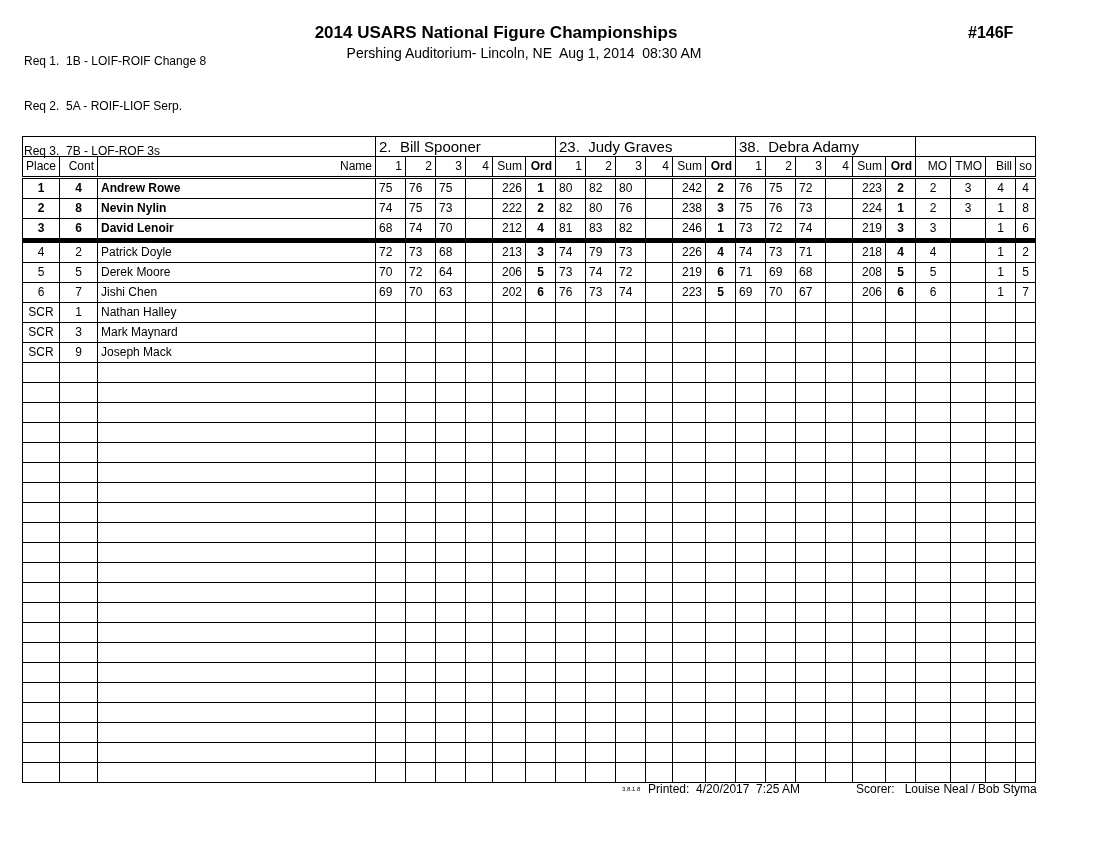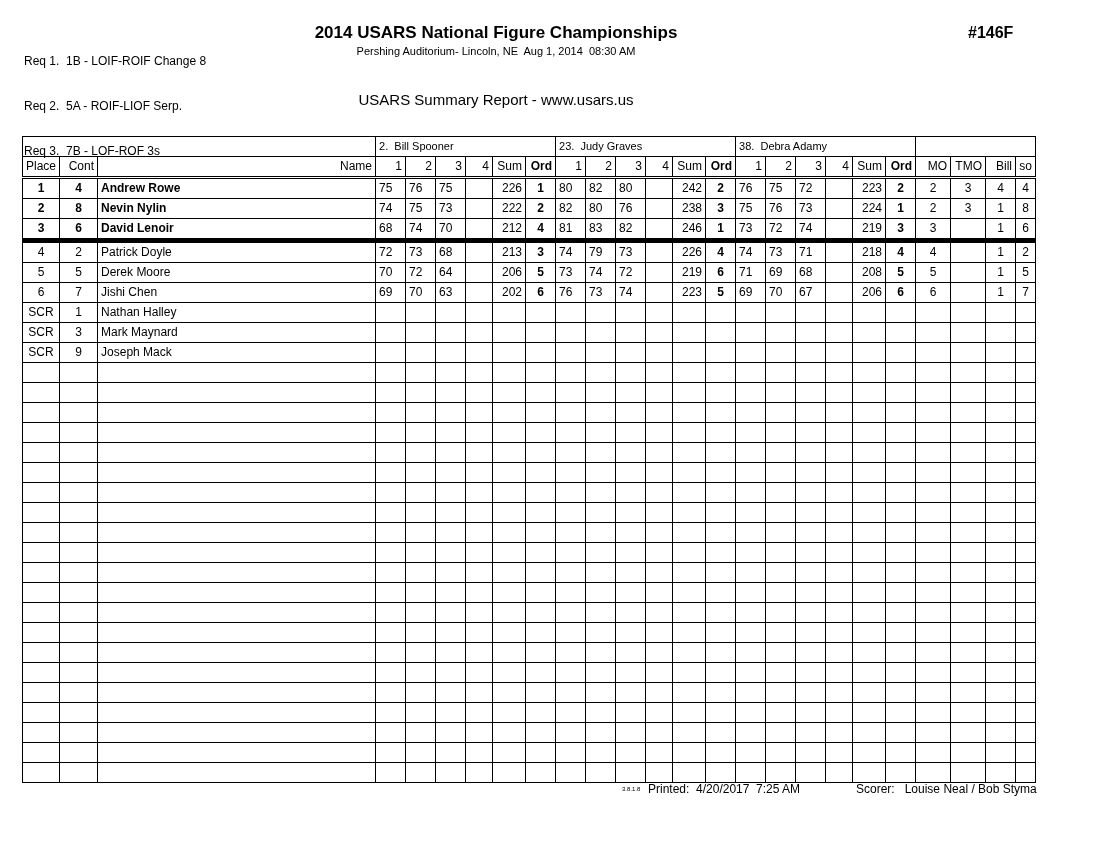--- a/index.html
+++ b/index.html
@@ -3,30 +3,30 @@
 <meta charset="utf-8">
 <style>
   html,body { margin:0; padding:0; background:#fff; }
   body { width:1100px; height:850px; font-family:"Liberation Sans", sans-serif; color:#000; }
   .page { position:relative; width:1100px; height:850px; background:#fff; overflow:hidden; }
 
   
   .reqs { position:absolute; left:24px; top:24px; font-size:12px; line-height:15px; white-space:pre; }
   .hline { position:absolute; left:0; width:992px; text-align:center; white-space:pre; }
   .title    { top:23px; font-size:17px; font-weight:bold; }
-  .venue    { top:45px; font-size:11px; }
+  .venue    { top:45px; font-size:14px;padding-left:28px; }
   .event    { top:64px; font-size:19px; font-weight:bold; letter-spacing:1px; }
   .subtitle { top:91px; font-size:15px; }
   .evtnum { position:absolute; left:968px; top:24px; font-size:16px; font-weight:bold; }
 
   
   table.results { position:absolute; left:22px; top:136px; border-collapse:collapse; table-layout:fixed; font-size:12px; }
   table.results td { border:1px solid #000; height:19px; line-height:19px; padding:0 3px; overflow:hidden; white-space:pre; }
   td.nob { border:none; background:transparent; }
-  td.judgebox { font-size:11px; text-align:left; padding-left:5px; height:21px; line-height:21px; }
+  td.judgebox { font-size:15px; text-align:left; padding-left:5px; height:21px; line-height:21px; }
   tr.hdr td { border-bottom:3px double #000; text-align:right; }
   tr.hdr td.l { text-align:right; }
   td.c { text-align:center; }
   td.l { text-align:left; }
   td.r { text-align:right; }
   td.ordc { border-left:4px solid #000; border-right:4px solid #000; font-weight:bold; text-align:center; }
   tr.divb td { border-bottom:5px solid #000; }
   td.b { font-weight:bold; }
 
   
@@ -41,21 +41,20 @@
 <div class="page">
 
   <div class="reqs">
     <div>Req 1.  1B - LOIF-ROIF Change 8</div>
     <div>Req 2.  5A - ROIF-LIOF Serp.</div>
     <div>Req 3.  7B - LOF-ROF 3s</div>
   </div>
 
   <div class="hline title">2014 USARS National Figure Championships</div>
   <div class="hline venue">Pershing Auditorium- Lincoln, NE  Aug 1, 2014  08:30 AM</div>
-  <div class="hline subtitle">USARS Summary Report - www.usars.us</div>
   <div class="evtnum">#146F</div>
 
   <table class="results">
     <colgroup>
       <col style="width:35px">
         <col style="width:38px">
         <col style="width:278px">
       <col style="width:30px">
         <col style="width:30px">
         <col style="width:30px">

